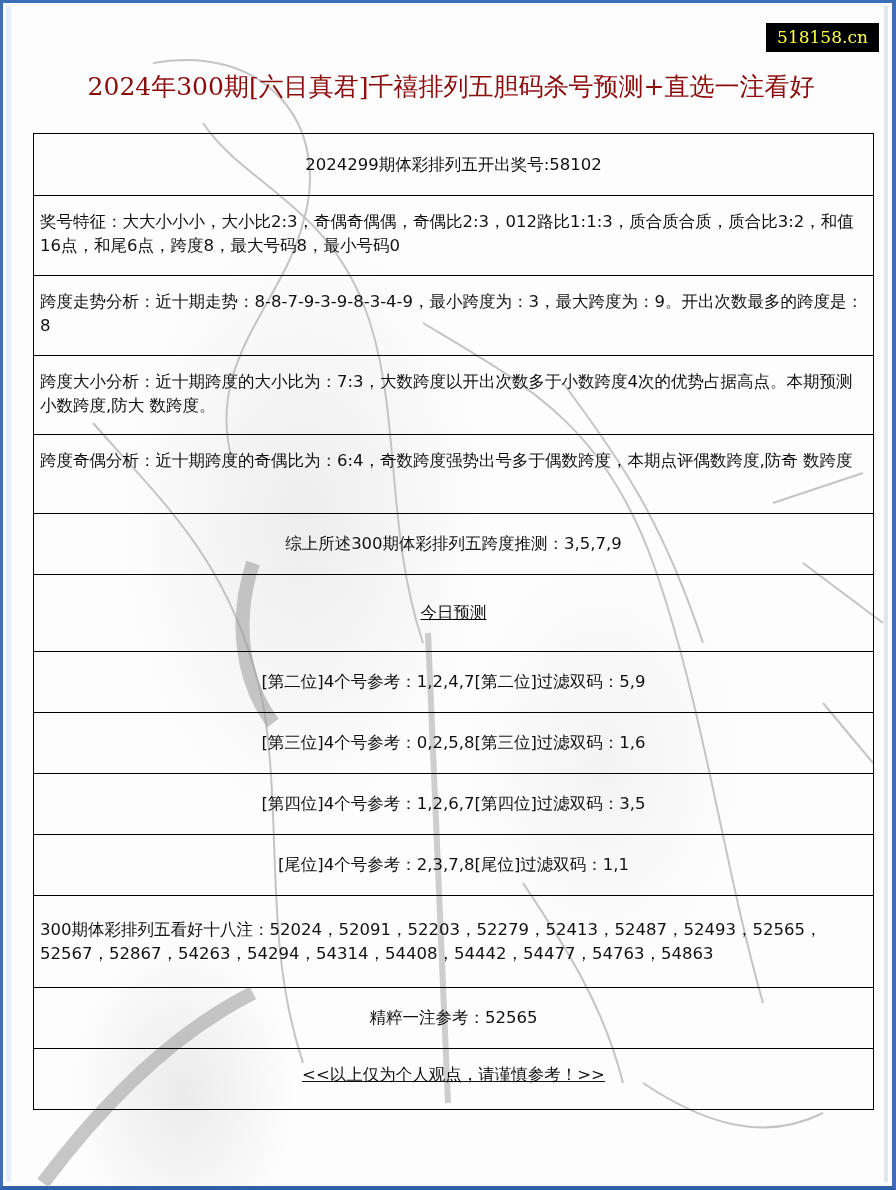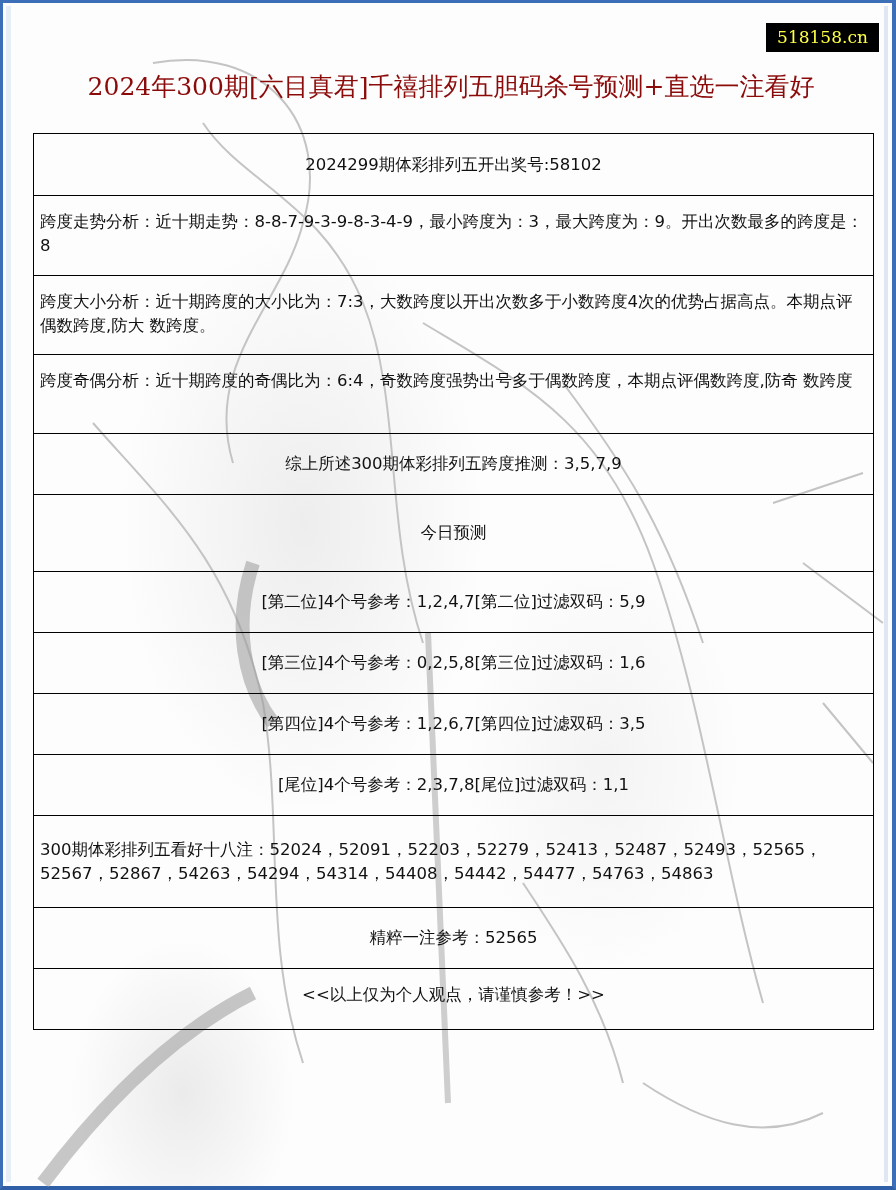--- a/index.html
+++ b/index.html
@@ -98,32 +98,35 @@
   </div>
 
   <h1 class="page-title" style="margin:0;font-weight:normal;">2024年300期[六目真君]千禧排列五胆码杀号预测+直选一注看好</h1>
 
   <table class="content-table">
     <tbody>
         <tr style="height:62px;">
       <td class="center">2024299期体彩排列五开出奖号:58102</td>
     </tr>
     <tr style="height:80px;">
+      <td class="left">奖号特征：大大小小小，大小比2:3，奇偶奇偶偶，奇偶比2:3，012路比1:1:3，质合质合质，质合比3:2，和值16点，和尾6点，跨度8，最大号码8，最小号码0</td>
+    </tr>
+    <tr style="height:80px;">
       <td class="left">跨度走势分析：近十期走势：8-8-7-9-3-9-8-3-4-9，最小跨度为：3，最大跨度为：9。开出次数最多的跨度是：8</td>
     </tr>
     <tr style="height:79px;">
-      <td class="left">跨度大小分析：近十期跨度的大小比为：7:3，大数跨度以开出次数多于小数跨度4次的优势占据高点。本期点评偶数跨度,防大 数跨度。</td>
+      <td class="left">跨度大小分析：近十期跨度的大小比为：7:3，大数跨度以开出次数多于小数跨度4次的优势占据高点。本期预测小数跨度,防大 数跨度。</td>
     </tr>
     <tr style="height:79px;">
       <td class="left">跨度奇偶分析：近十期跨度的奇偶比为：6:4，奇数跨度强势出号多于偶数跨度，本期点评偶数跨度,防奇 数跨度</td>
     </tr>
     <tr style="height:61px;">
       <td class="center">综上所述300期体彩排列五跨度推测：3,5,7,9</td>
     </tr>
-    <tr style="height:77px;">
+    <tr style="height:77px;text-decoration:underline;">
       <td class="center">今日预测</td>
     </tr>
     <tr style="height:61px;">
       <td class="center">[第二位]4个号参考：1,2,4,7[第二位]过滤双码：5,9</td>
     </tr>
     <tr style="height:61px;">
       <td class="center">[第三位]4个号参考：0,2,5,8[第三位]过滤双码：1,6</td>
     </tr>
     <tr style="height:61px;">
       <td class="center">[第四位]4个号参考：1,2,6,7[第四位]过滤双码：3,5</td>
@@ -131,17 +134,17 @@
     <tr style="height:61px;">
       <td class="center">[尾位]4个号参考：2,3,7,8[尾位]过滤双码：1,1</td>
     </tr>
     <tr style="height:92px;margin-left:28px;">
       <td class="left" style="padding-top:22px;">300期体彩排列五看好十八注：52024，52091，52203，52279，52413，52487，52493，52565，52567，52867，54263，54294，54314，54408，54442，54477，54763，54863</td>
     </tr>
     <tr style="height:61px;">
       <td class="center">精粹一注参考：52565</td>
     </tr>
     <tr style="height:61px;">
-      <td class="center" style="vertical-align:top;padding-top:14px;">&lt;&lt;以上仅为个人观点，请谨慎参考！&gt;&gt;</td>
+      <td class="center" style="vertical-align:top;padding-top:14px;text-decoration:underline;">&lt;&lt;以上仅为个人观点，请谨慎参考！&gt;&gt;</td>
     </tr>
   </tbody>
     </table>
 </div>
 
 </body></html>

